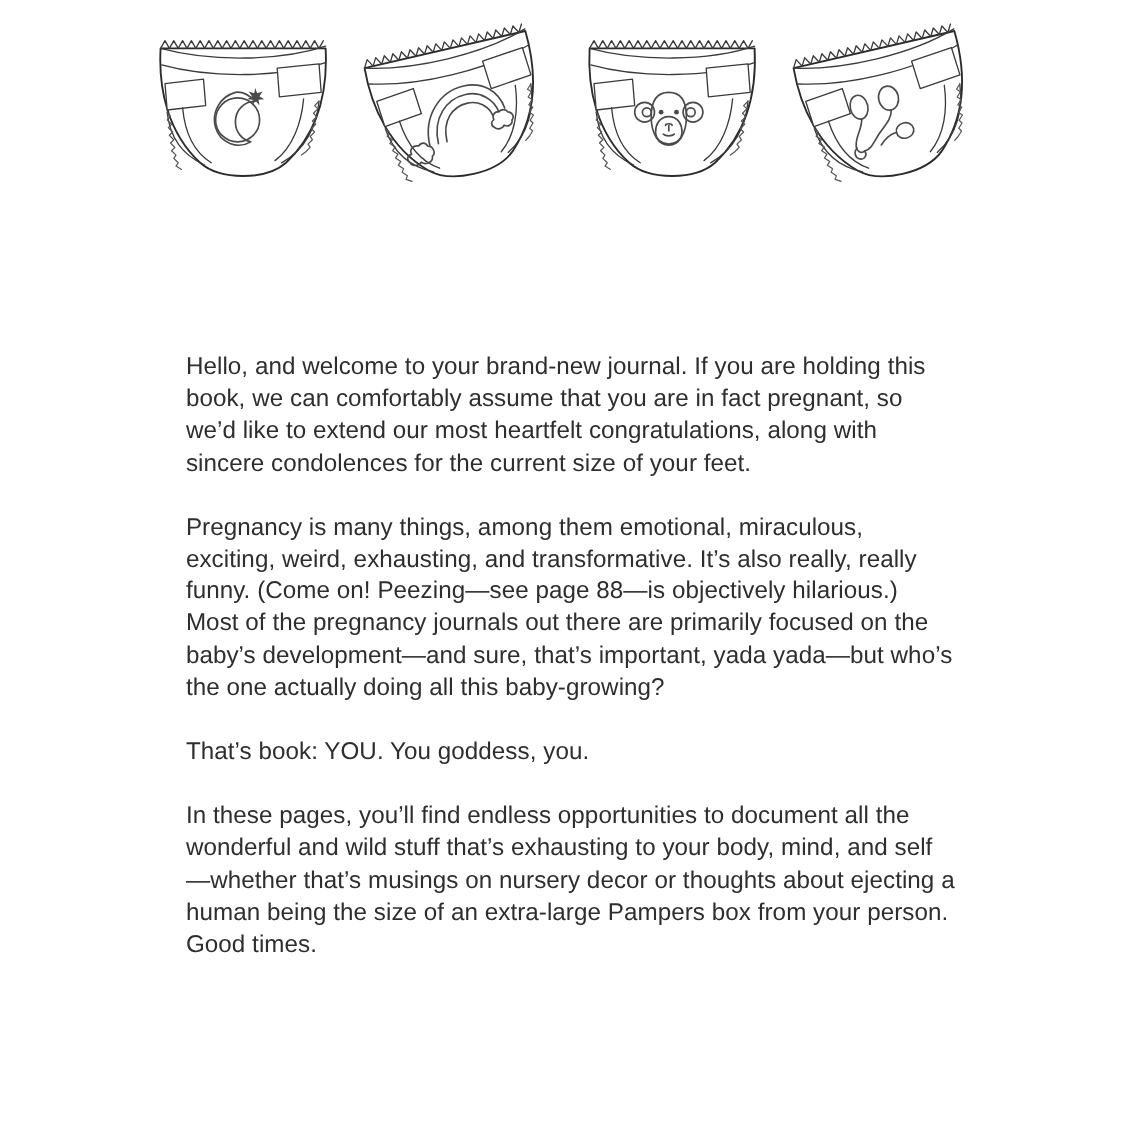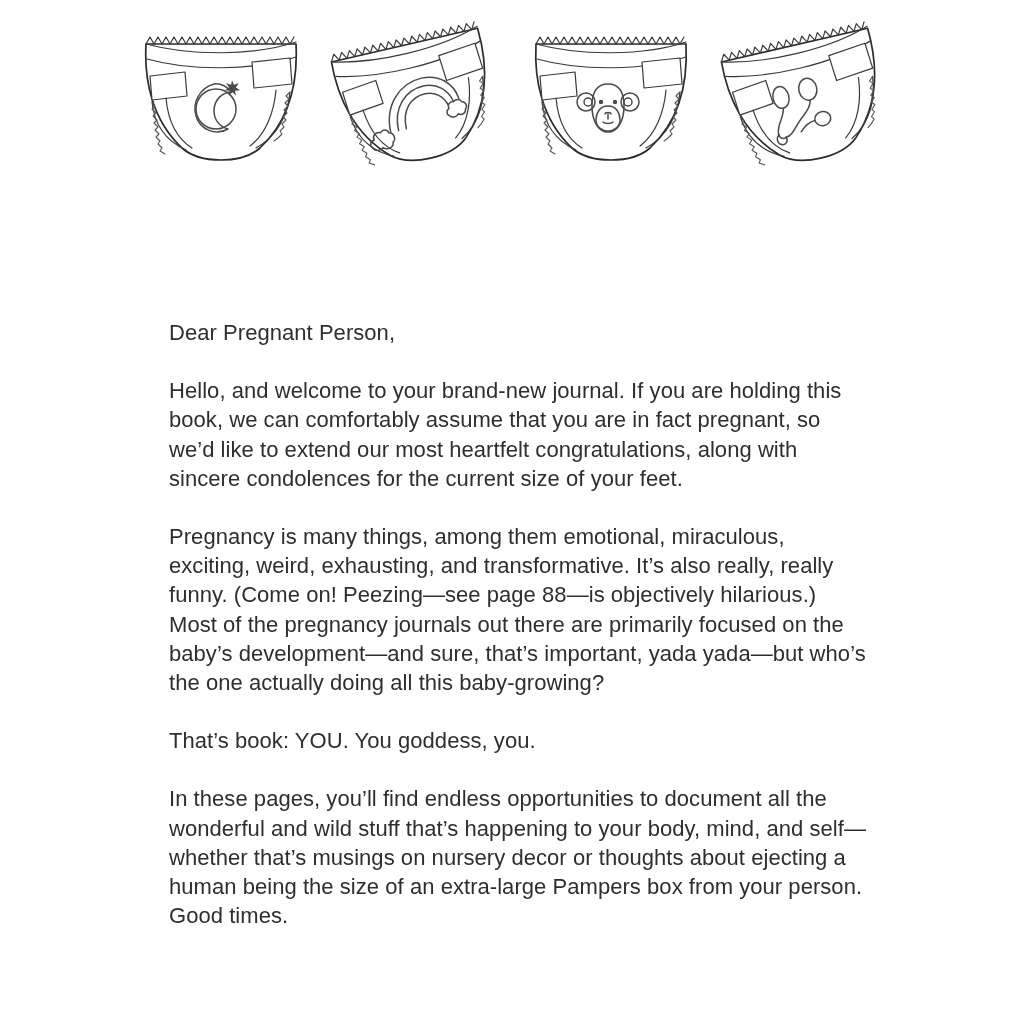--- a/index.html
+++ b/index.html
@@ -240,20 +240,19 @@
             <path class="d-motif" d="M94,112 C88,112 82,116 78,120"></path>
             <path class="d-motif" d="M56,118 C52,120 52,126 56,128 C60,130 64,126 62,122"></path>
           </g>
         </g>
       </svg>
     </div>
 
   </div>
 
   <div class="letter">
-    <p class="para salutation">Dear Pregnant Person,</p>
     <p class="para">Hello, and welcome to your brand-new journal. If you are holding this book, we can comfortably assume that you are in fact pregnant, so we’d like to extend our most heartfelt congratulations, along with sincere condolences for the current size of your feet.</p>
     <p class="para">Pregnancy is many things, among them emotional, miraculous, exciting, weird, exhausting, and transformative. It’s also really, really funny. (Come on! Peezing—see page 88—is objectively hilarious.) Most of the pregnancy journals out there are primarily focused on the baby’s development—and sure, that’s important, yada yada—but who’s the one actually doing all this baby-growing?</p>
     <p class="para">That’s book: YOU. You goddess, you.</p>
-    <p class="para">In these pages, you’ll find endless opportunities to document all the wonderful and wild stuff that’s happening to your body, mind, and self—whether that’s musings on nursery decor or thoughts about ejecting a human being the size of an extra-large Pampers box from your person. Good times.</p>
+    <p class="para">In these pages, you’ll find endless opportunities to document all the wonderful and wild stuff that’s exhausting to your body, mind, and self—whether that’s musings on nursery decor or thoughts about ejecting a human being the size of an extra-large Pampers box from your person. Good times.</p>
   </div>
 
 </div>
 
 </body></html>

